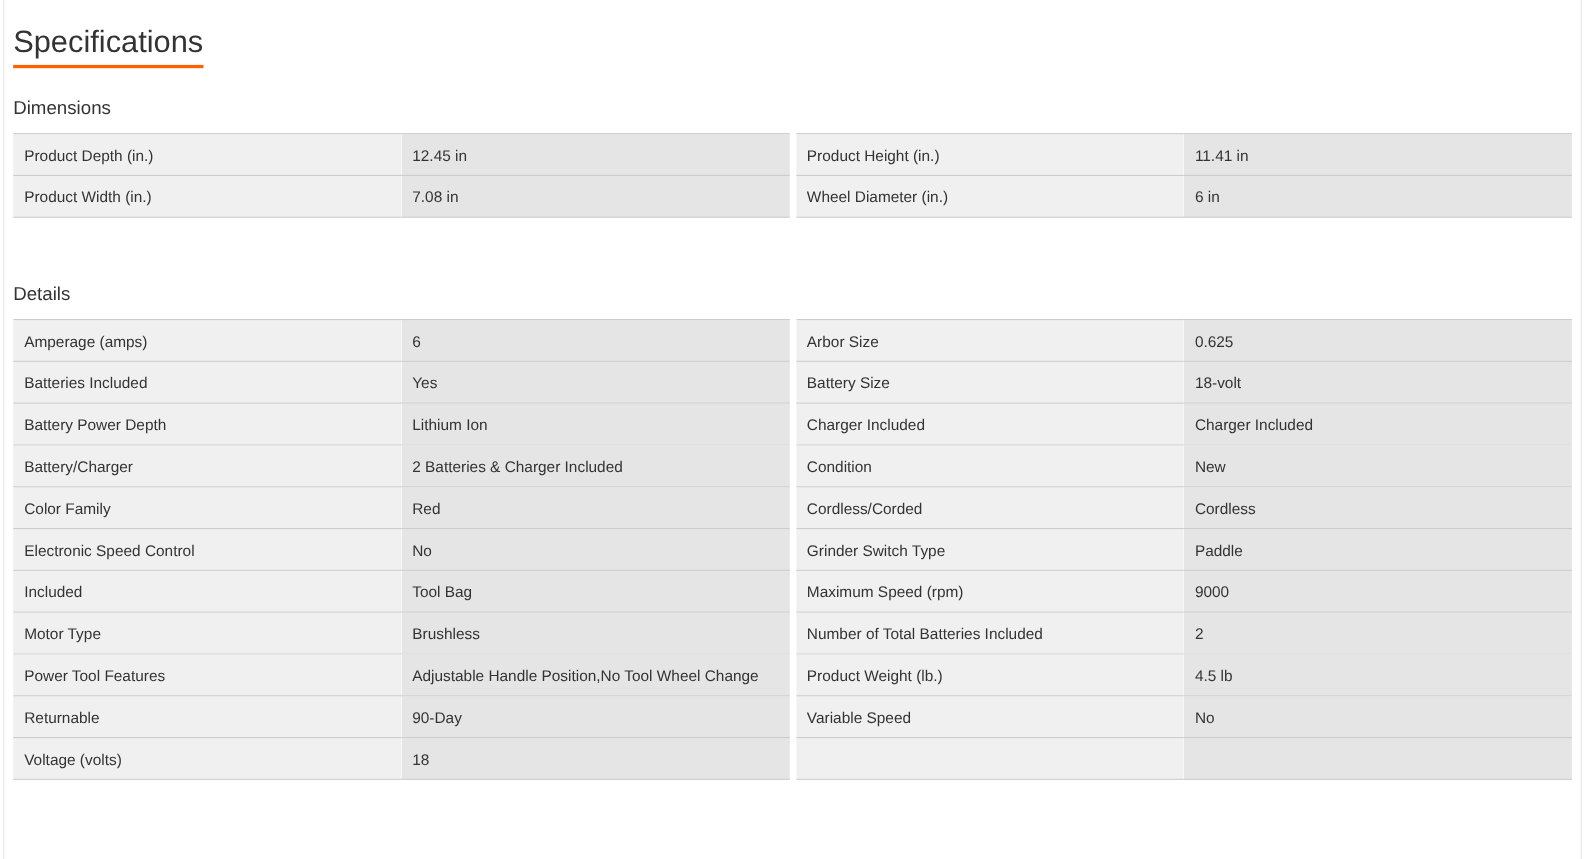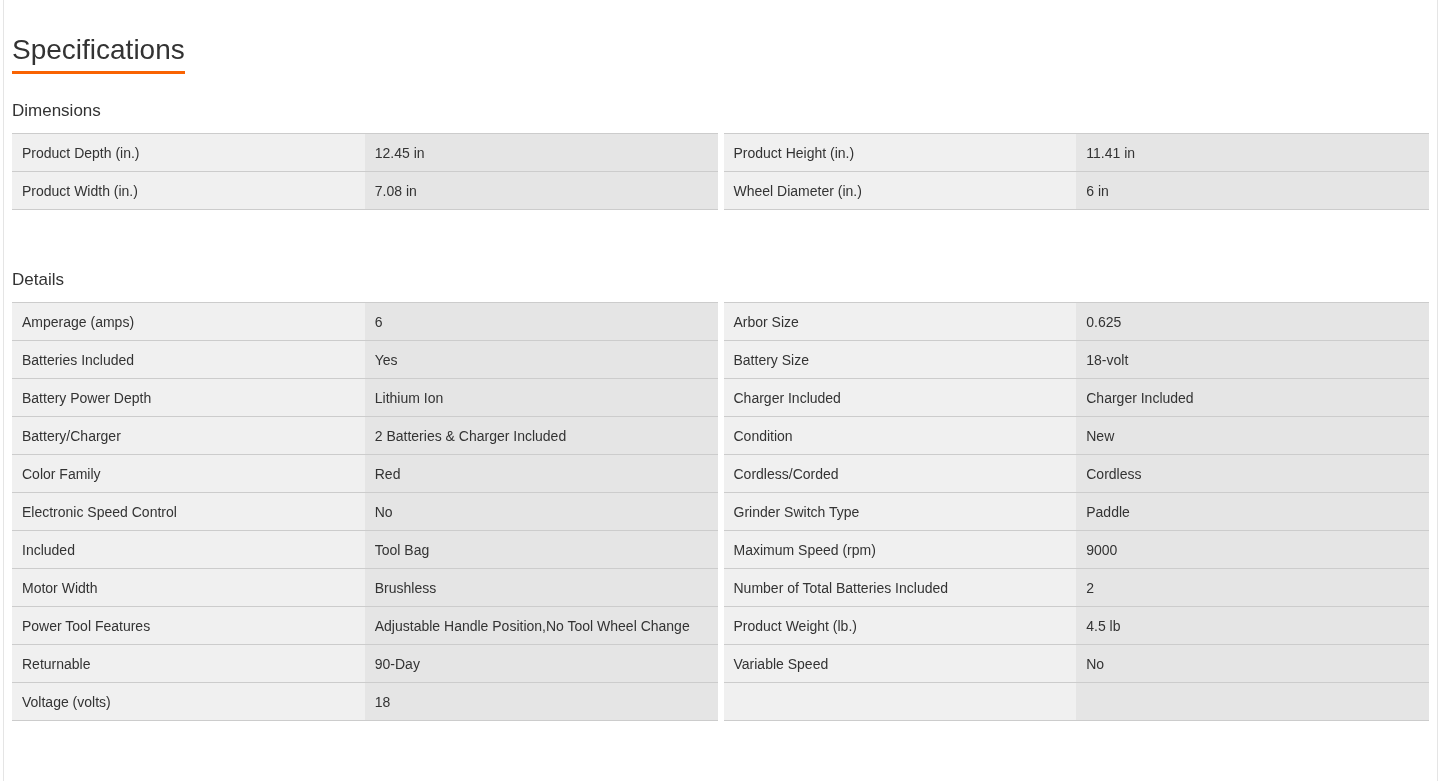--- a/index.html
+++ b/index.html
@@ -14,21 +14,21 @@
     height: 781px;
     overflow: hidden;
     background: #ffffff;
   }
   .page {
     position: absolute;
     top: 0; bottom: 0;
     left: 3px; right: 5px;
     border-left: 1px solid #e5e5e5;
     border-right: 1px solid #e5e5e5;
-    padding: 12px 8px;
+    padding: 0 8px;
     background: #ffffff;
   }
   .page-title {
     display: inline-block;
     margin: 22px 0 0 0;
     padding-bottom: 5px;
     font-size: 28px;
     font-weight: 400;
     color: #333333;
     border-bottom: 3px solid #f96302;
@@ -137,21 +137,21 @@
                 </tr>
                 <tr>
                   <th>Electronic Speed Control</th>
                   <td>No</td>
                 </tr>
                 <tr>
                   <th>Included</th>
                   <td>Tool Bag</td>
                 </tr>
                 <tr>
-                  <th>Motor Width</th>
+                  <th>Motor Type</th>
                   <td>Brushless</td>
                 </tr>
                 <tr>
                   <th>Power Tool Features</th>
                   <td>Adjustable Handle Position,No Tool Wheel Change</td>
                 </tr>
                 <tr>
                   <th>Returnable</th>
                   <td>90-Day</td>
                 </tr>

